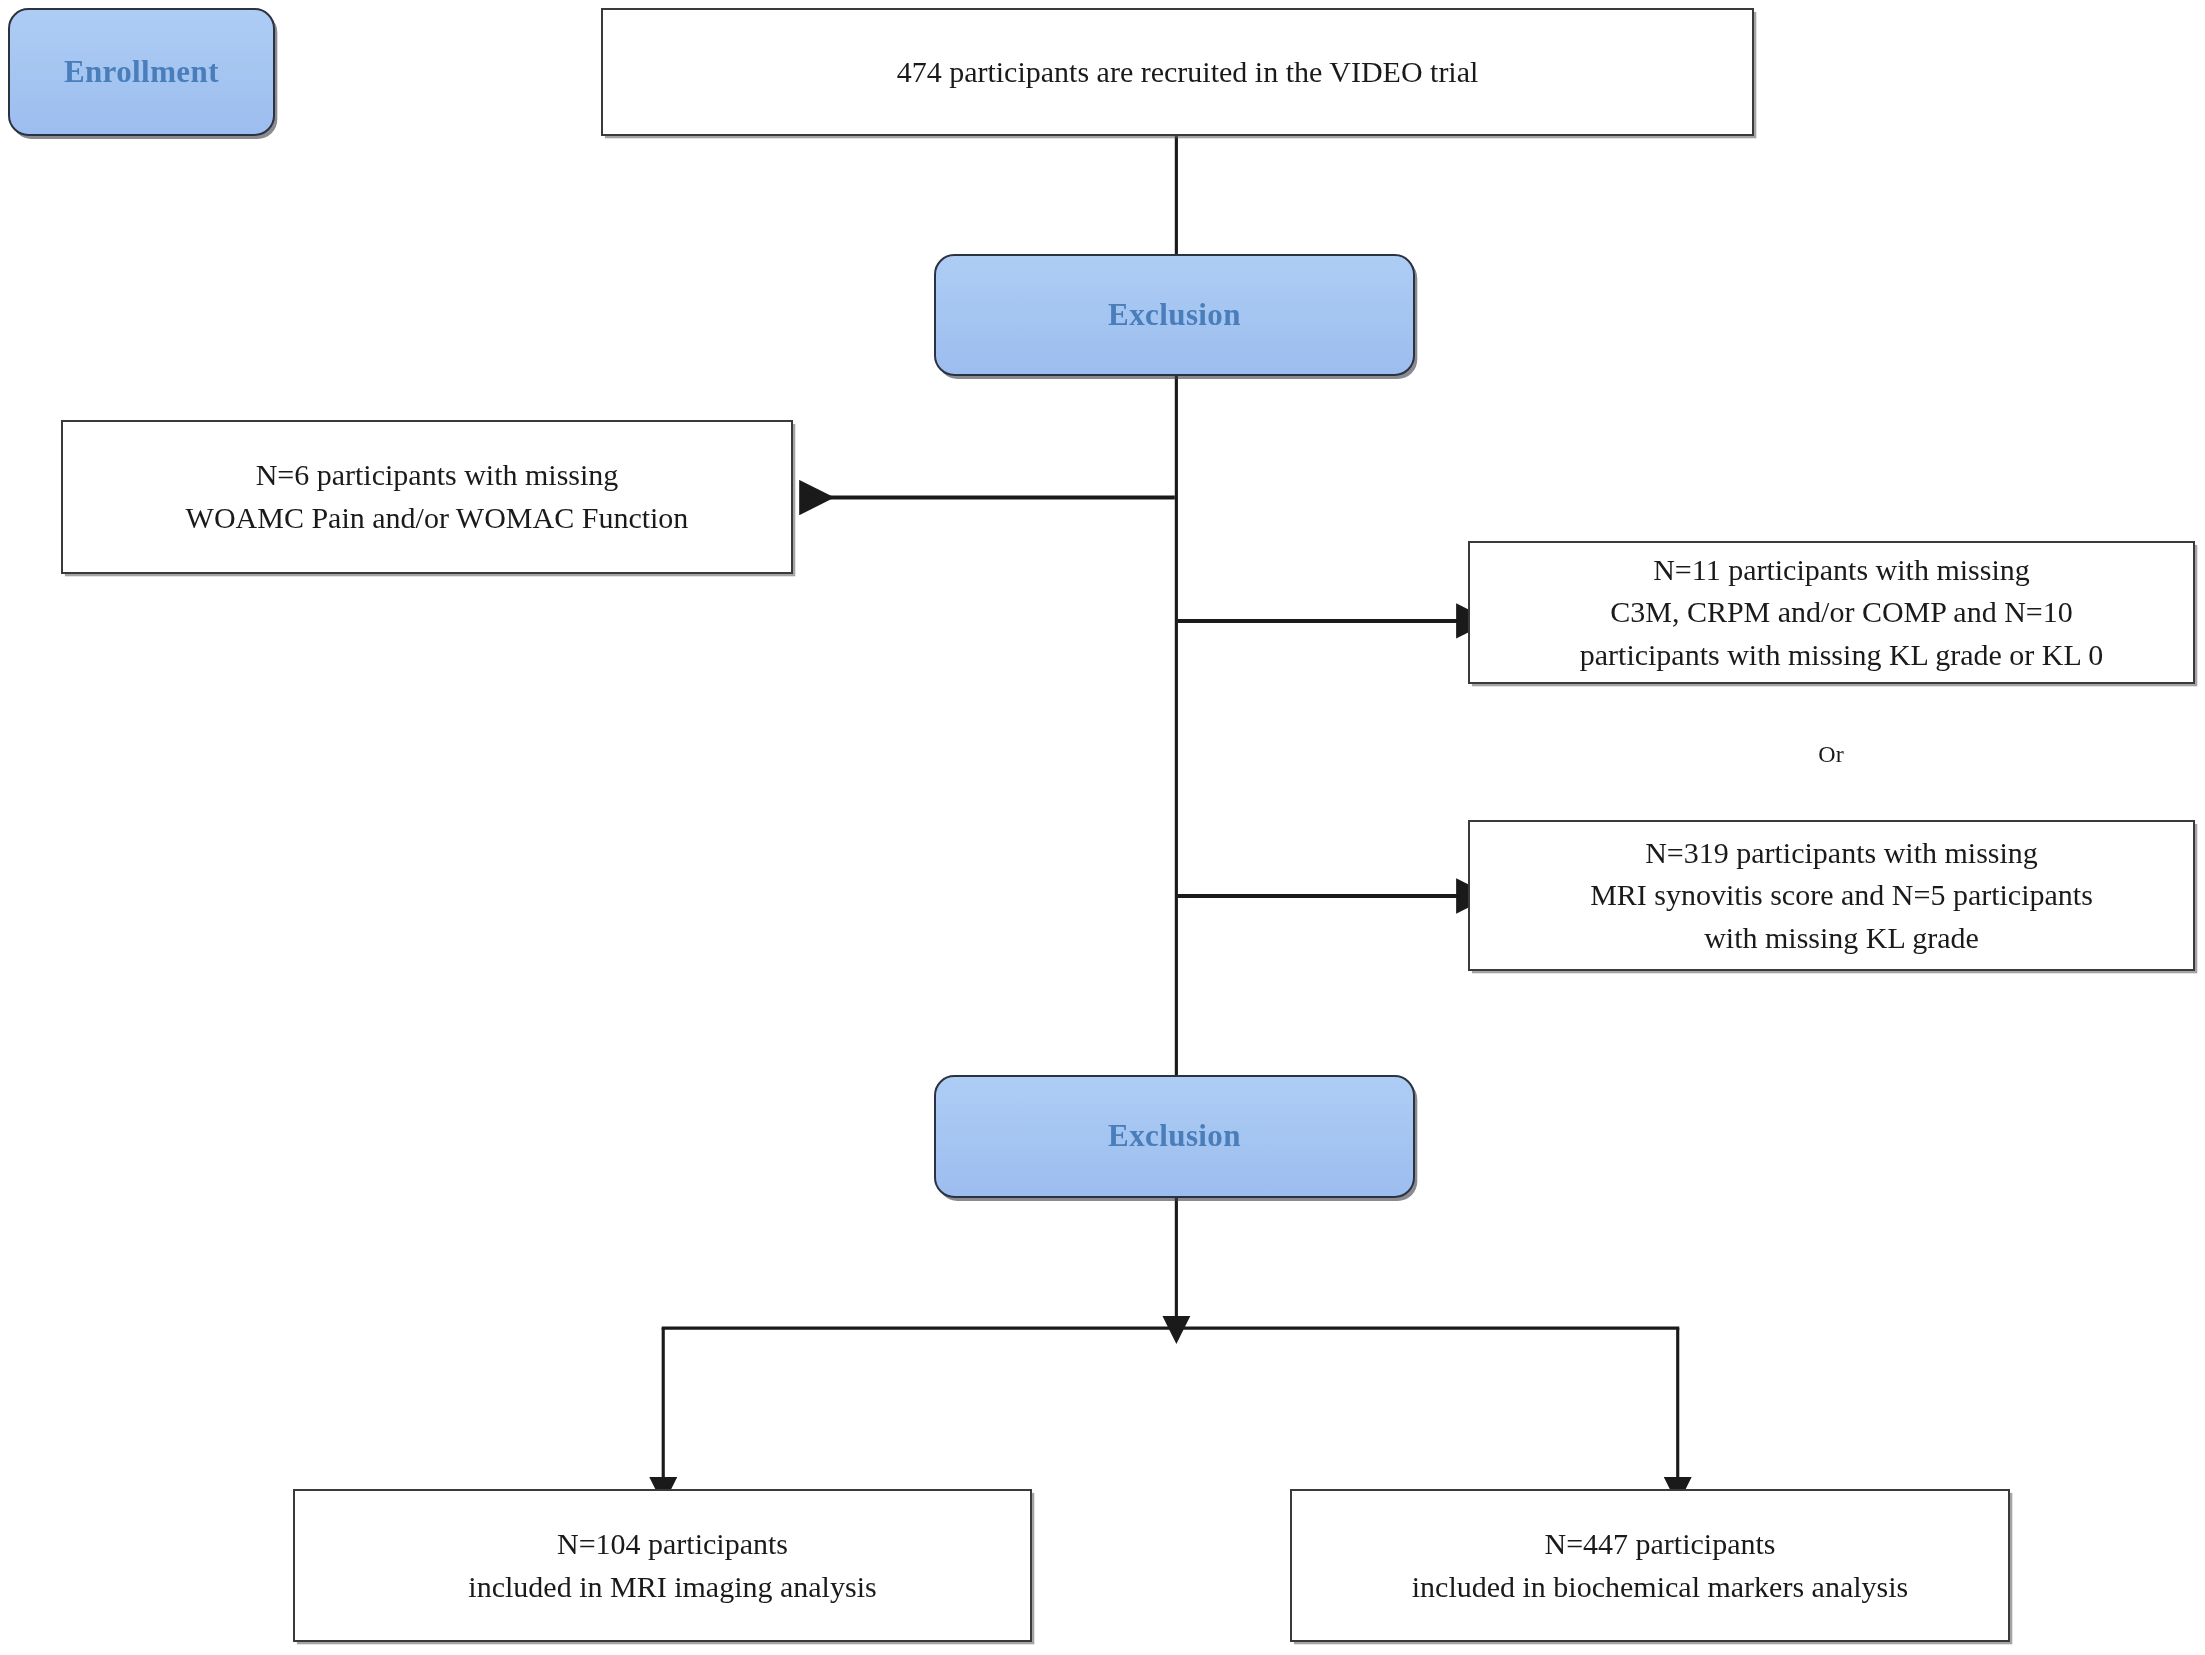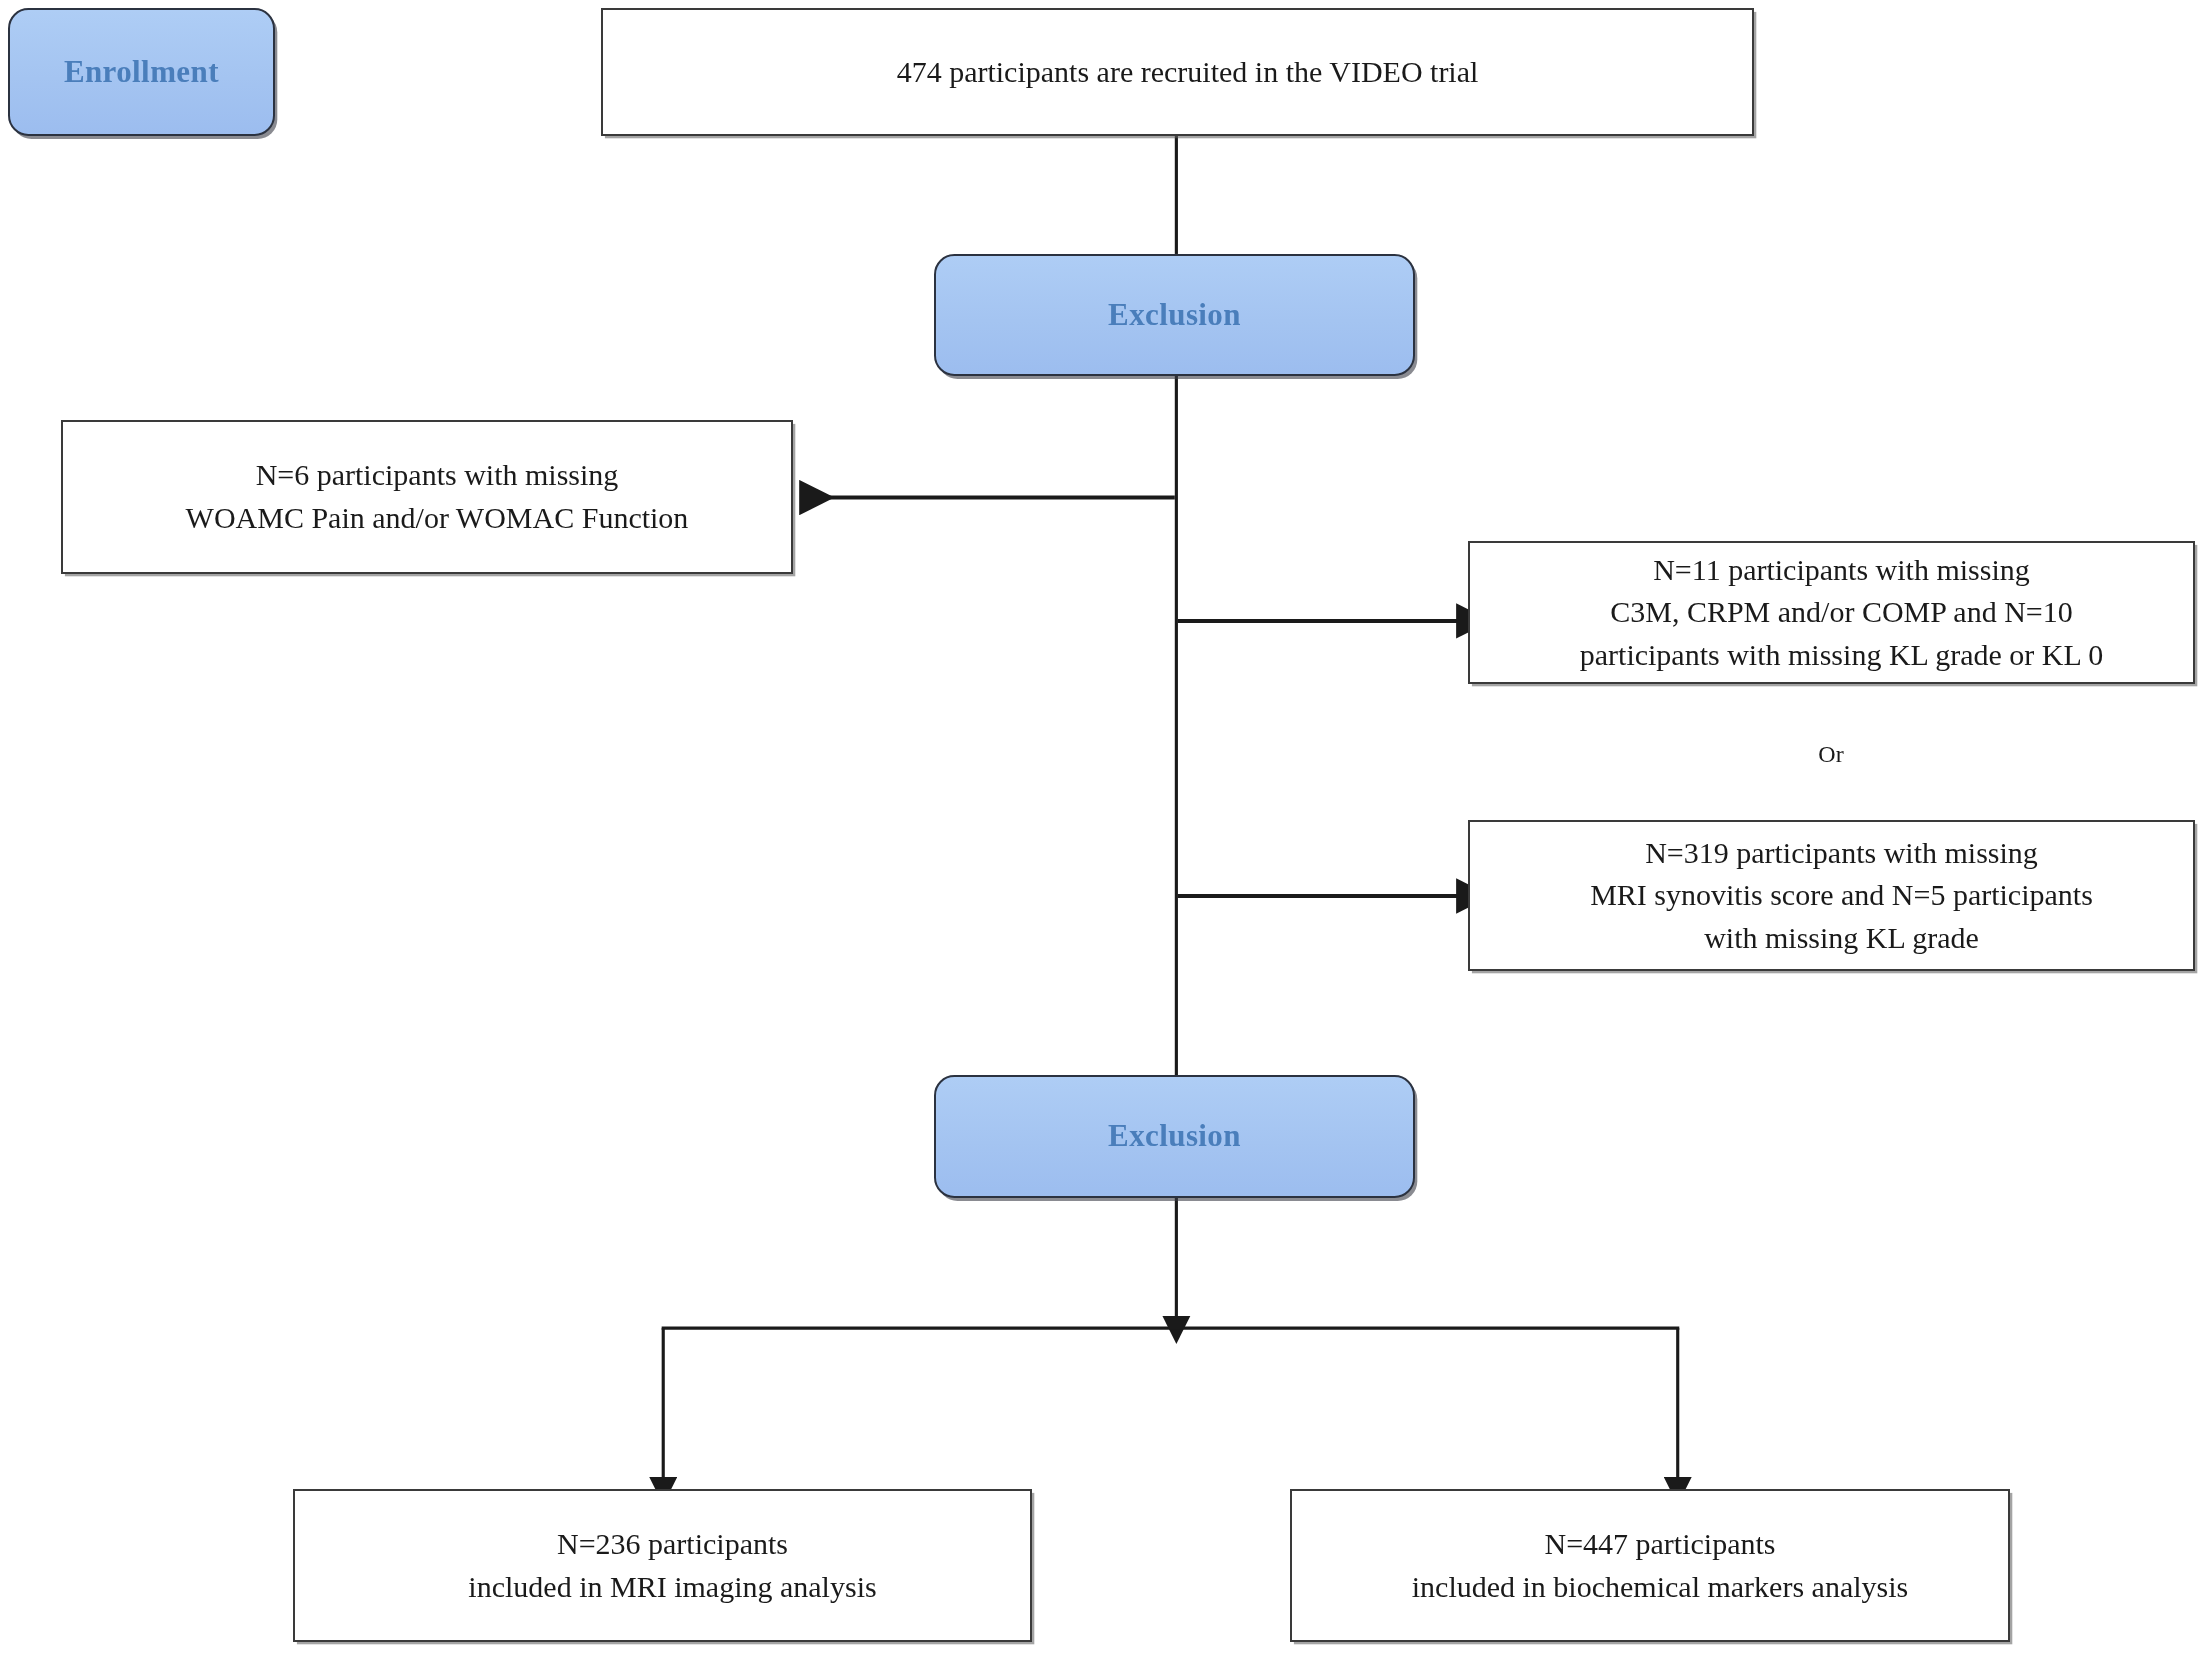--- a/index.html
+++ b/index.html
@@ -138,21 +138,21 @@
 participants with missing KL grade or KL 0</span>
   </div>
 
   <div class="node rect-node" style="left:1468px; top:820px; width:727px; height:151px;">
     <span class="body-text">N=319 participants with missing
 MRI synovitis score and N=5 participants
 with missing KL grade</span>
   </div>
 
   <div class="node rect-node" style="left:293px; top:1489px; width:739px; height:153px;">
-    <span class="body-text">N=236 participants
+    <span class="body-text">N=104 participants
 included in MRI imaging analysis</span>
   </div>
 
   <div class="node rect-node" style="left:1290px; top:1489px; width:720px; height:153px;">
     <span class="body-text">N=447 participants
 included in biochemical markers analysis</span>
   </div>
 
   <div class="plain-text" style="left:1713px; top:739px; width:236px;">Or</div>
 

